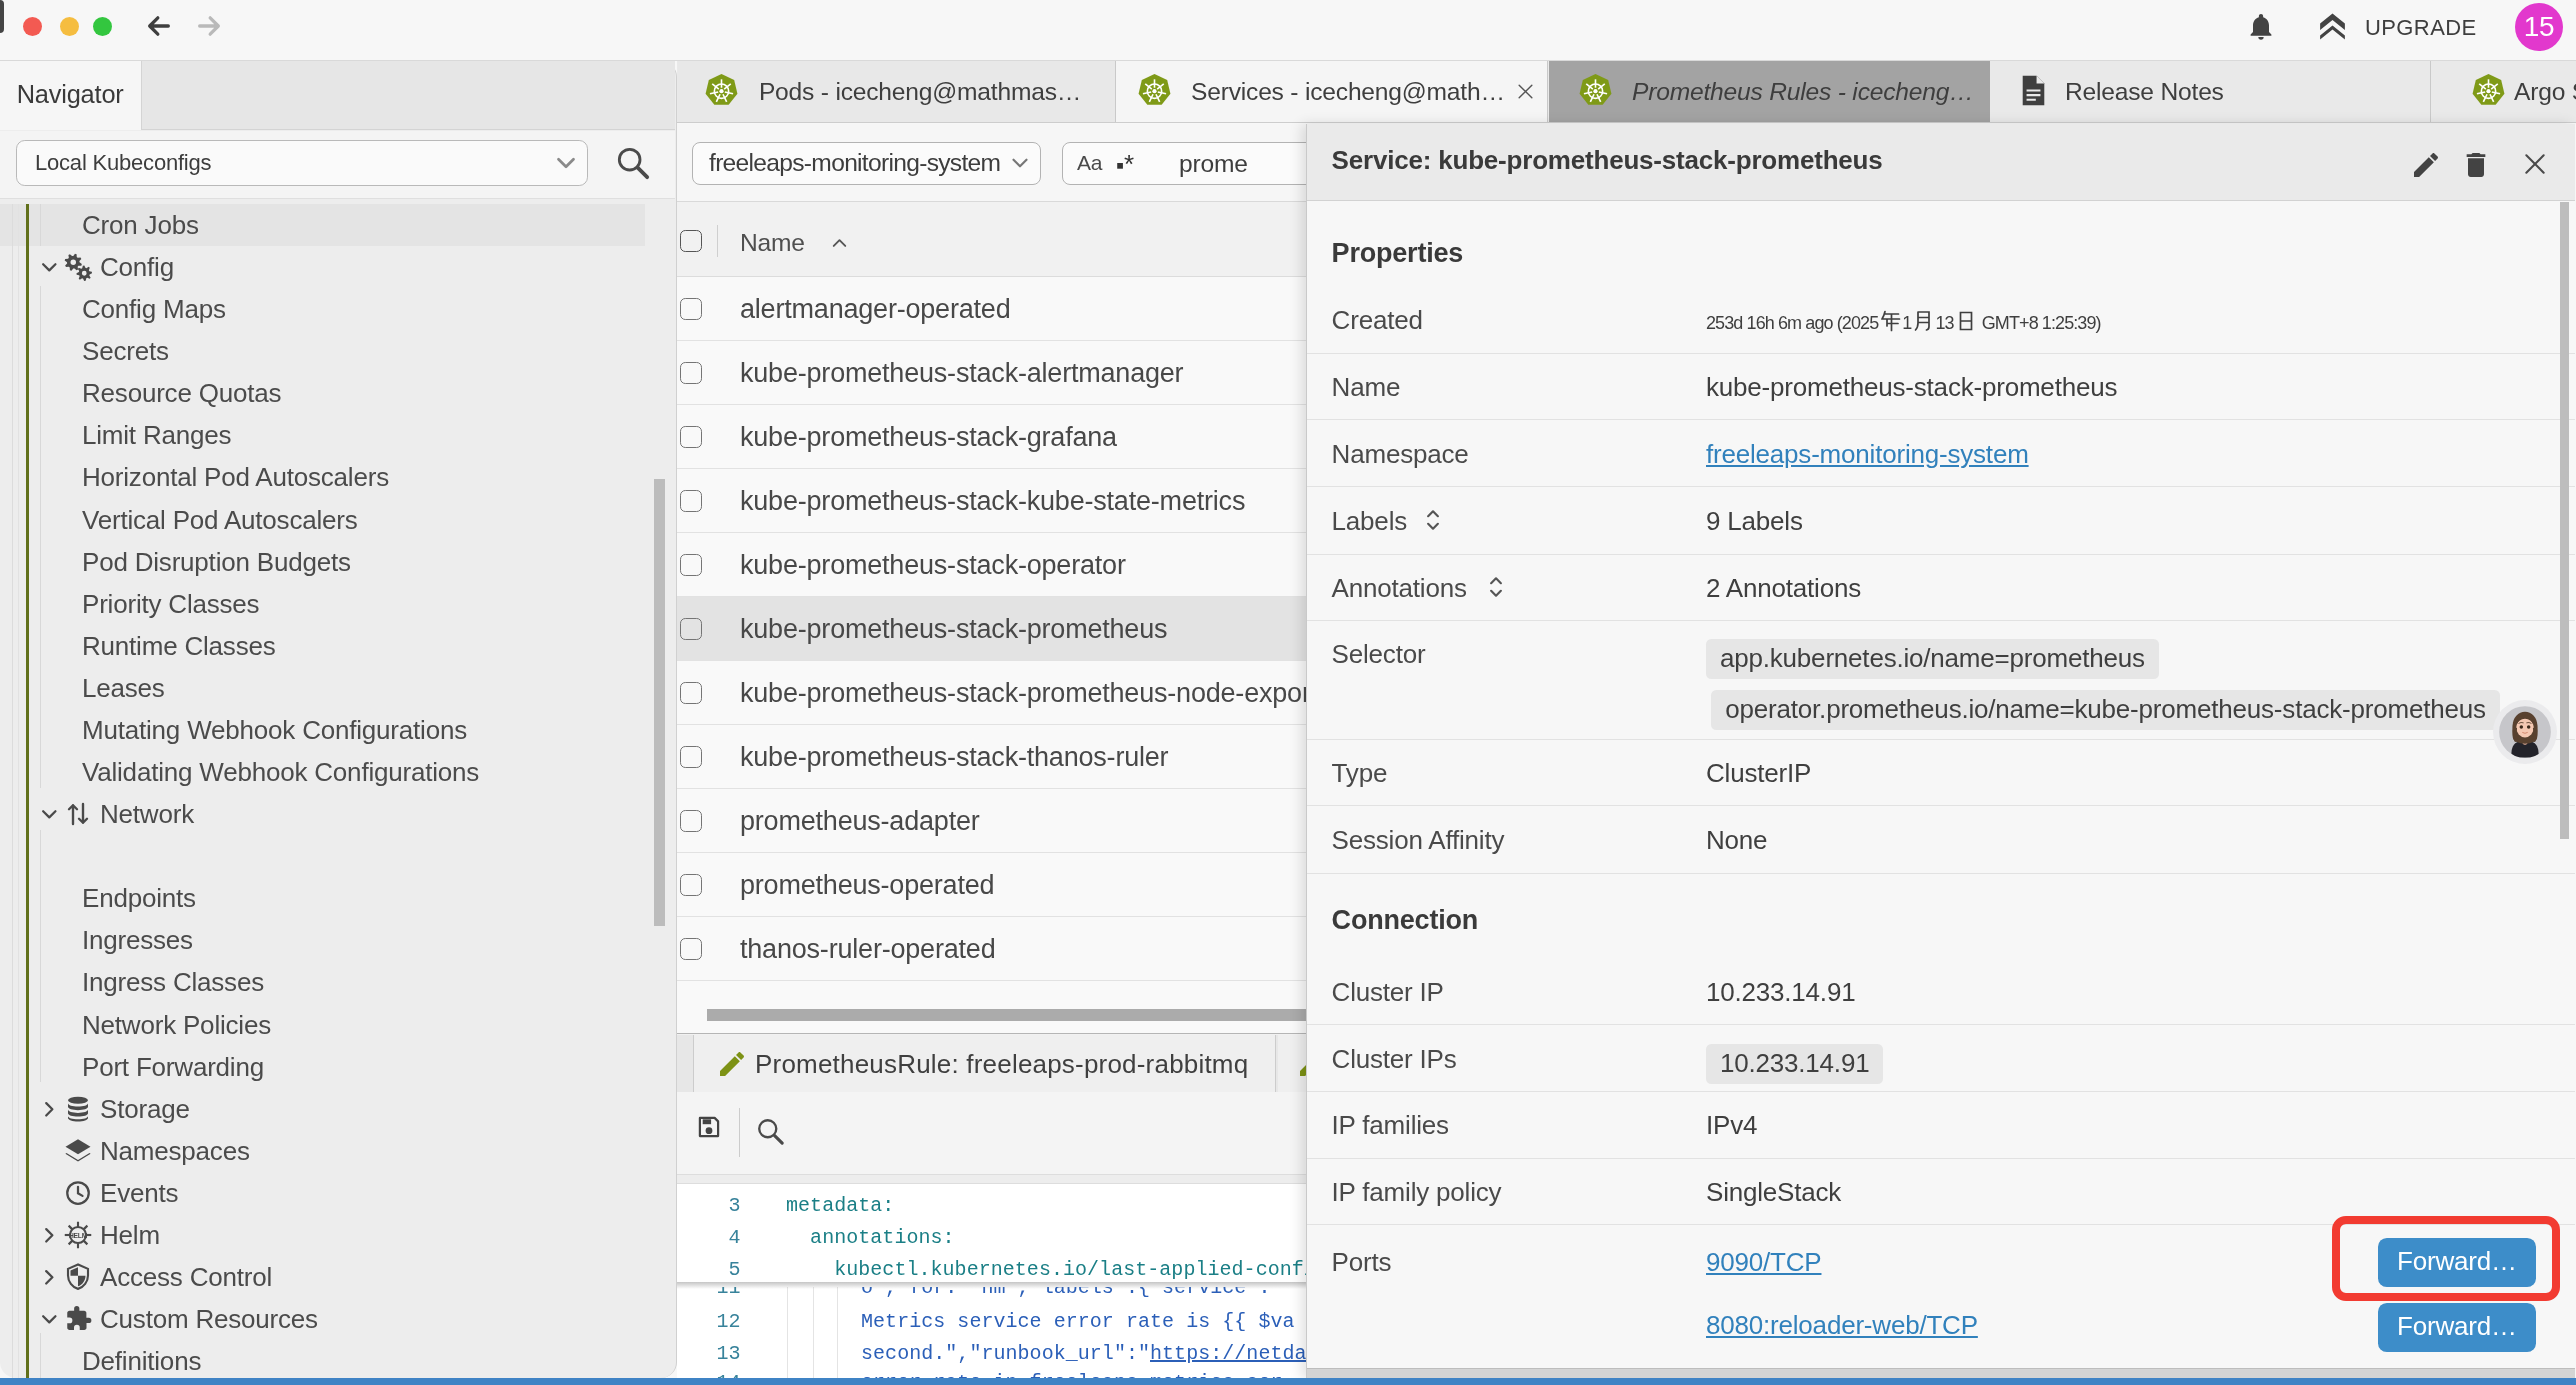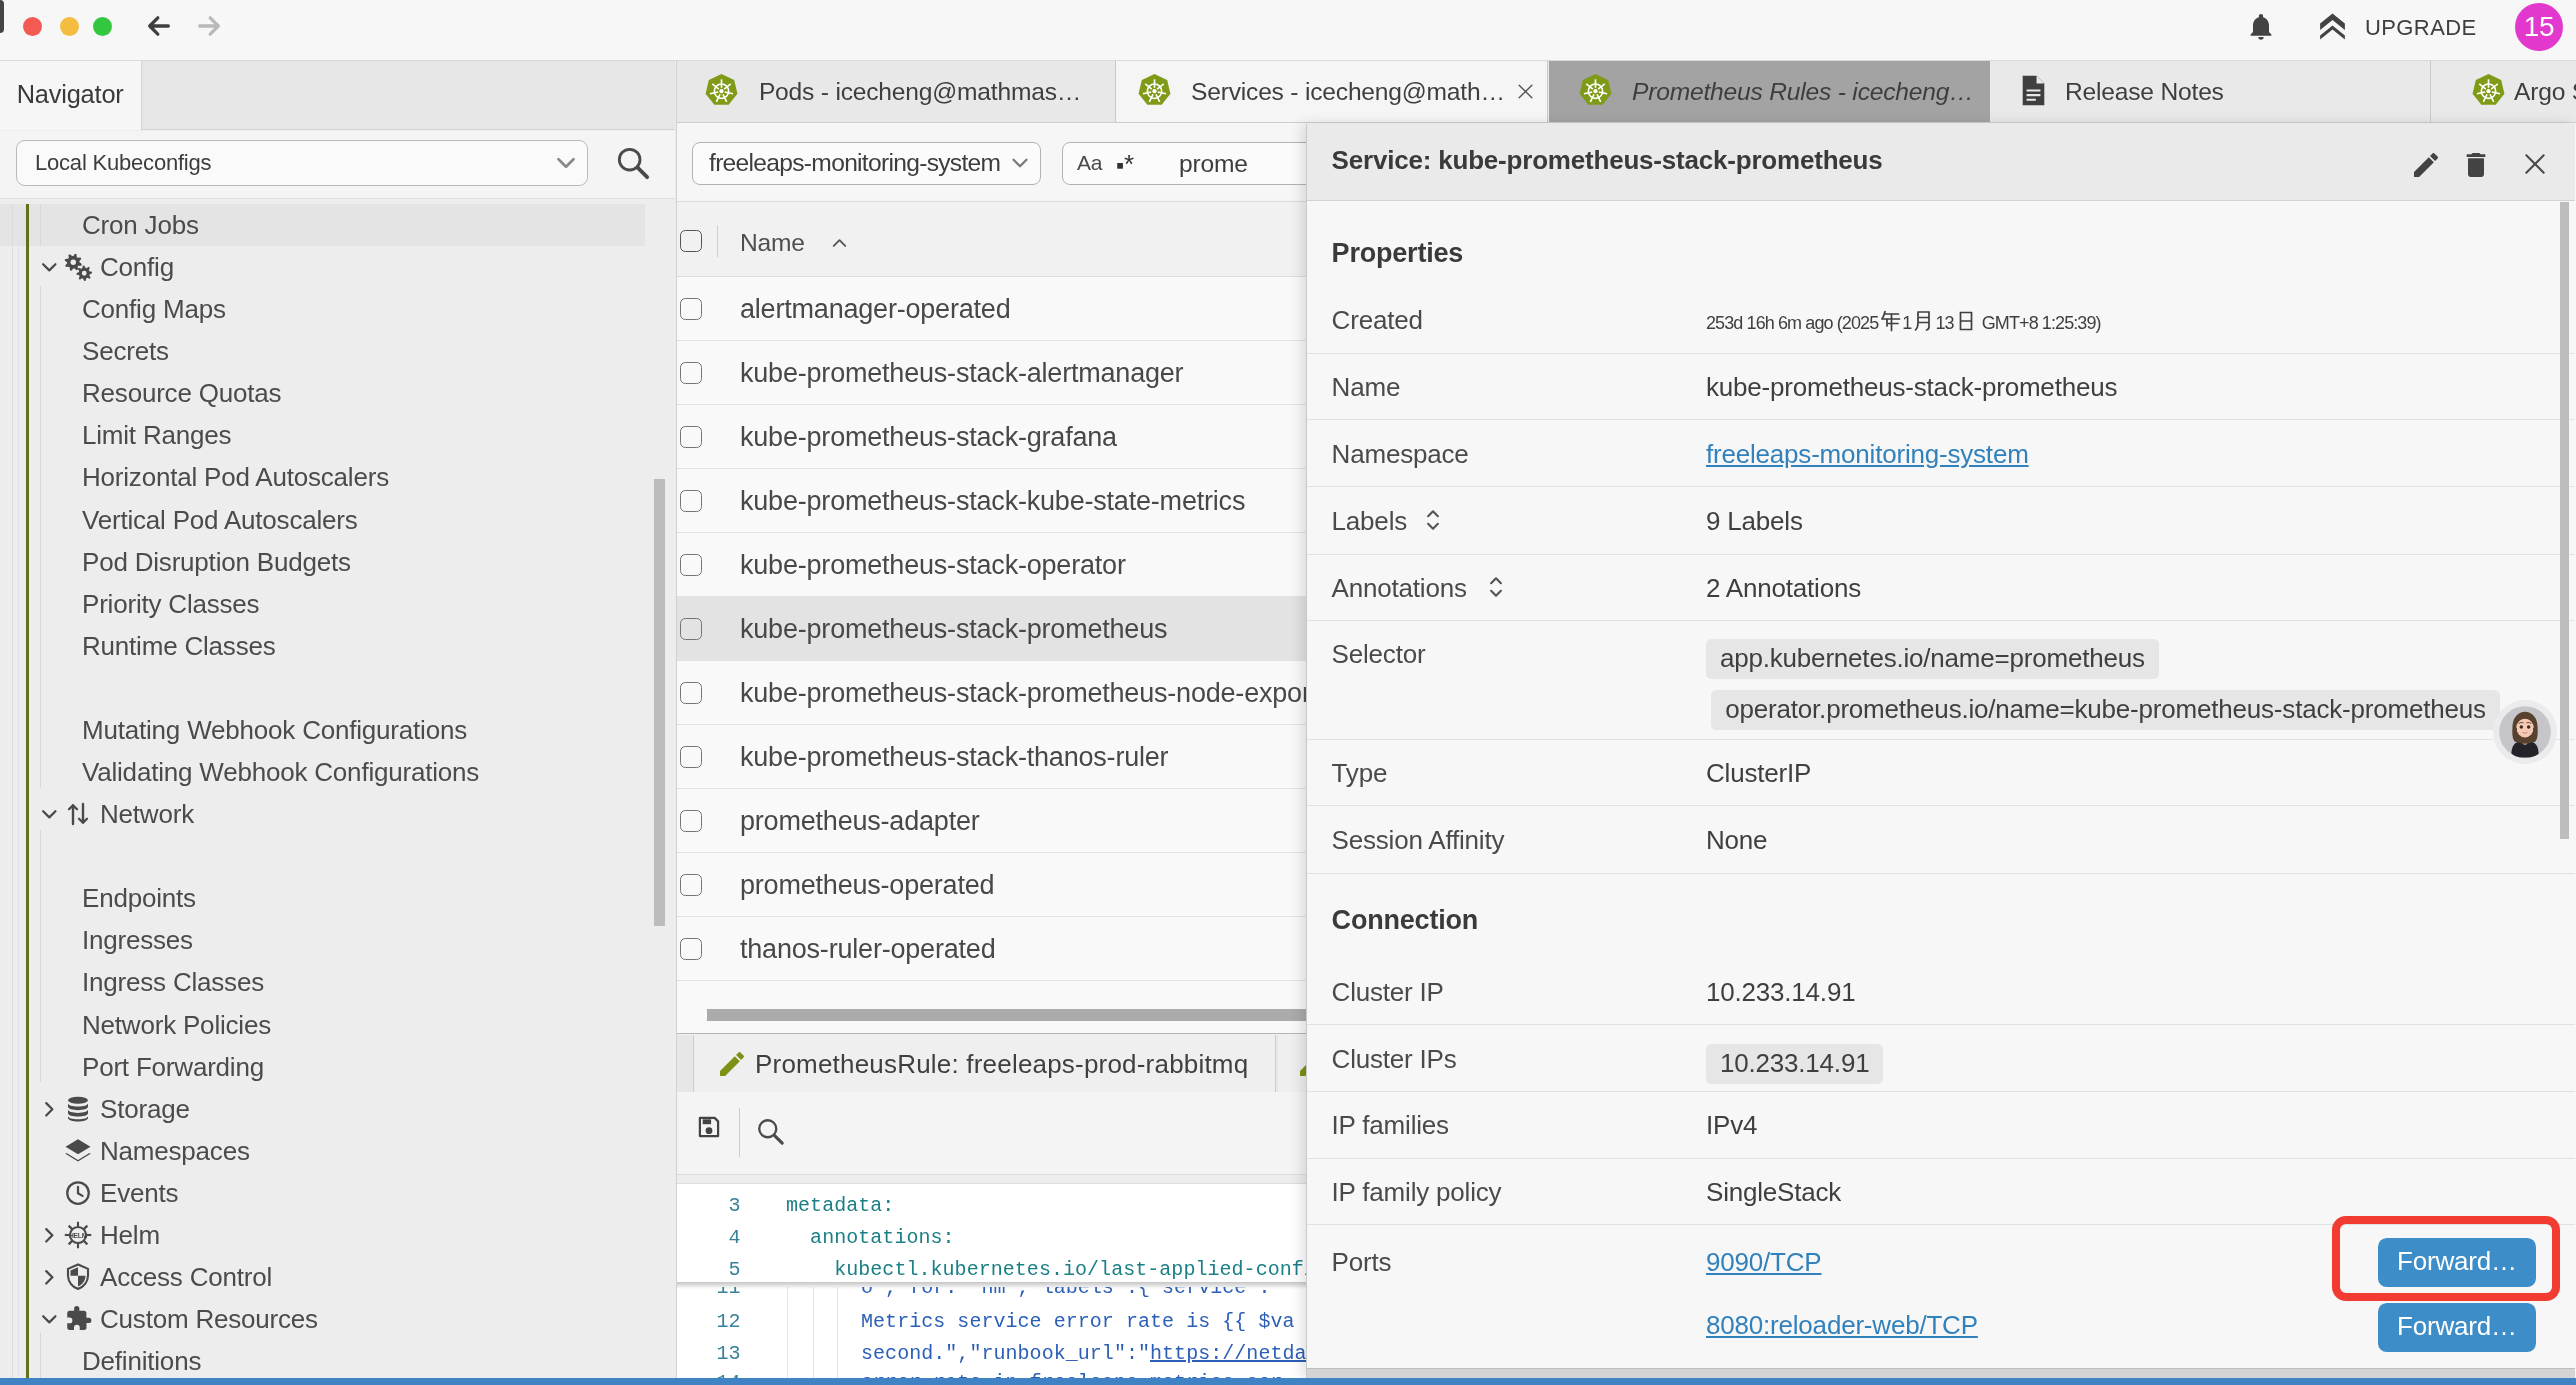--- a/index.html
+++ b/index.html
@@ -1,18 +1,18 @@
 <!DOCTYPE html>
 <html style="font-size:14px"><head><meta charset="utf-8"><style>
 * { margin:0; padding:0; box-sizing:border-box; }
 html,body { width:2576px; height:1385px; overflow:hidden; }
 body { font-family:"Liberation Sans", sans-serif; position:relative; background:#f7f7f7; color:#444; letter-spacing:-0.2px;}
 .abs { position:absolute; }
 svg.abs { overflow:visible; }
-#sidebar { left:0; top:61px; width:677px; height:1317px; background:#ededed; border-right:1.8px solid #d0d0d0; }
+#sidebar { left:0; top:61px; width:677px; height:1317px; background:#ededed; border-right:1.8px solid #d0d0d0;border-radius:16px; }
 .trow { position:absolute; left:0; width:645px; height:42px; }
 .trow .txt { position:absolute; top:50%; transform:translateY(-50%); font-size:26px; color:#4b4b4b; white-space:nowrap; }
 .leaf .txt { left:82px; }
 .grp .txt { left:100px; }
 #tabbar { left:677px; top:61px; width:1899px; height:62px; background:#e9e9e9; border-bottom:0.9px solid #cdcdcd; }
 .mtab { position:absolute; top:0; height:61px; }
 .mtab .ttl { position:absolute; top:50%; transform:translateY(-50%); font-size:24.6px; color:#3e3e3e; white-space:nowrap; }
 #toolbar { left:677px; top:124px; width:1899px; height:78px; background:#f6f6f6; border-bottom:0.9px solid #d9d9d9; }
 #table { left:677px; top:202px; width:1899px; height:831px; background:#f9f9f9; }
 .rrow { position:absolute; left:0; width:1899px; height:64px; border-bottom:0.9px solid #e2e2e2; }
@@ -100,20 +100,23 @@
     </div>
 <div class="trow leaf" style="top:480px;">
 <span class="txt">Pod Disruption Budgets</span>
     </div>
 <div class="trow leaf" style="top:522px;">
 <span class="txt">Priority Classes</span>
     </div>
 <div class="trow leaf" style="top:564px;">
 <span class="txt">Runtime Classes</span>
     </div>
+<div class="trow leaf" style="top:606px;">
+<span class="txt">Leases</span>
+    </div>
 <div class="trow leaf" style="top:648px;">
 <span class="txt">Mutating Webhook Configurations</span>
     </div>
 <div class="trow leaf" style="top:690px;">
 <span class="txt">Validating Webhook Configurations</span>
     </div>
 <div class="trow grp" style="top:732px;">
 <svg class="abs" style="left:37px;top:8.8px" width="24.6" height="24.6" viewBox="0 0 24 24">
         <path d="M6 9l6 6 6-6" stroke="#4a4a4a" stroke-width="2.2" fill="none" stroke-linecap="round" stroke-linejoin="round"></path>
       </svg>

